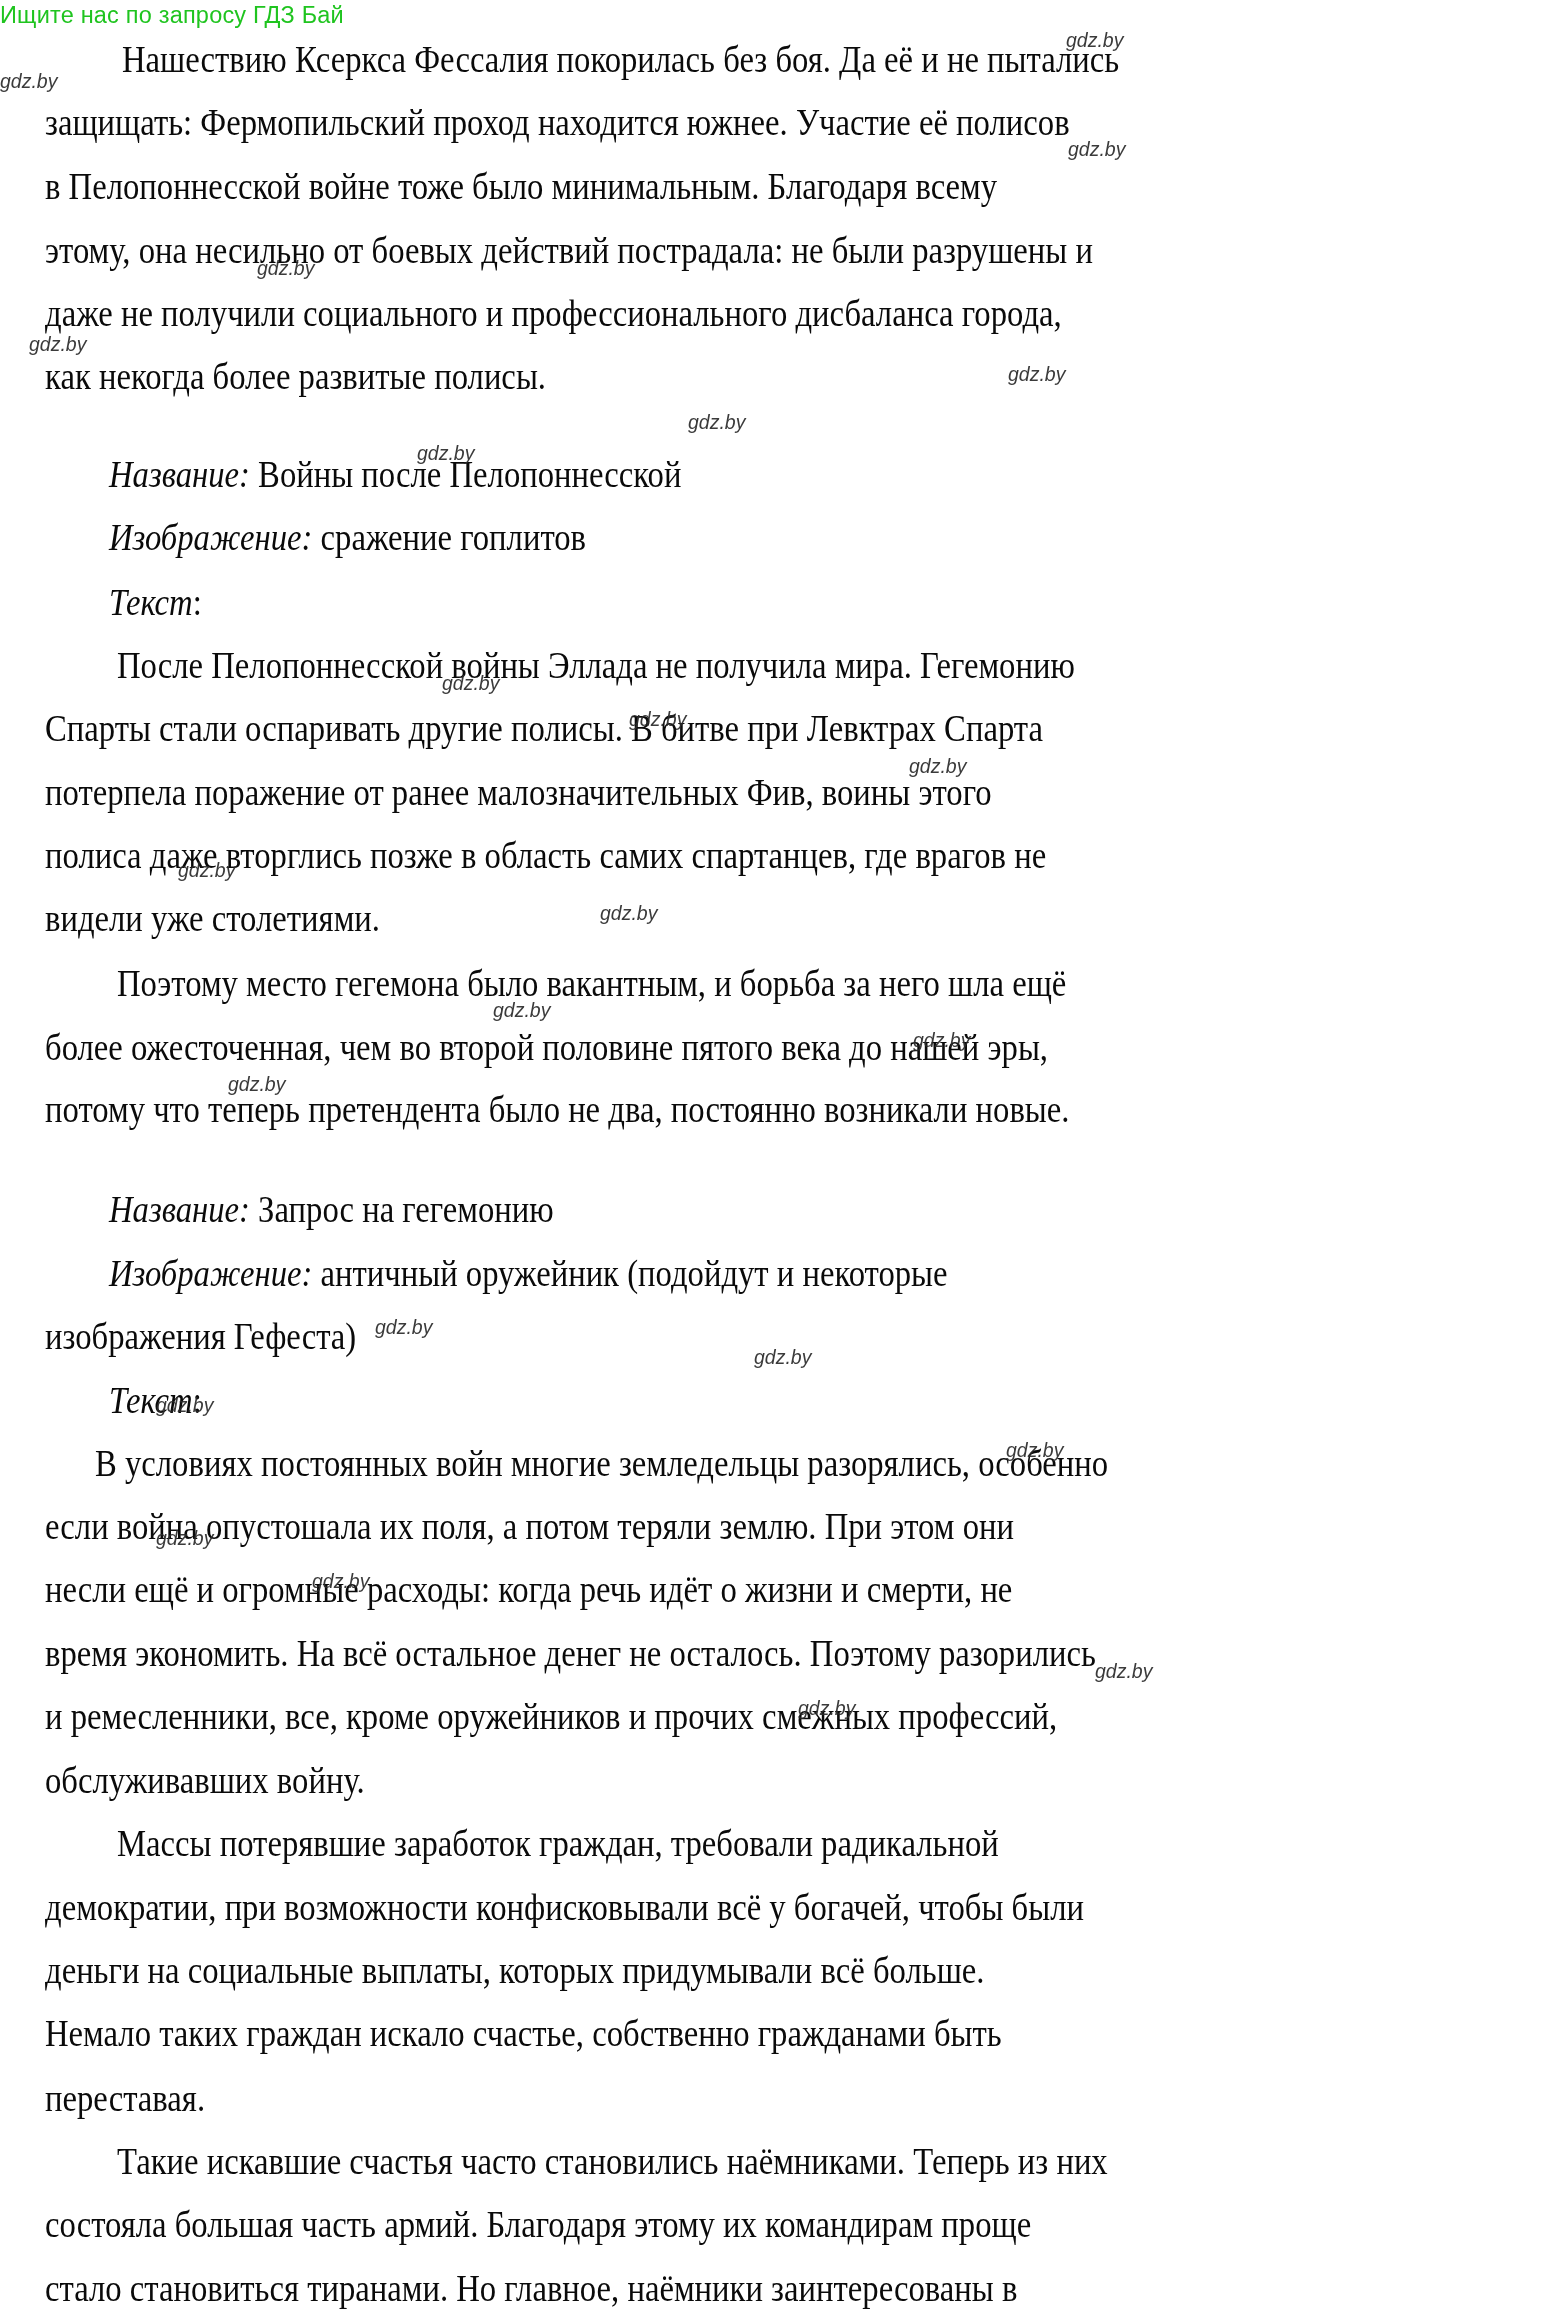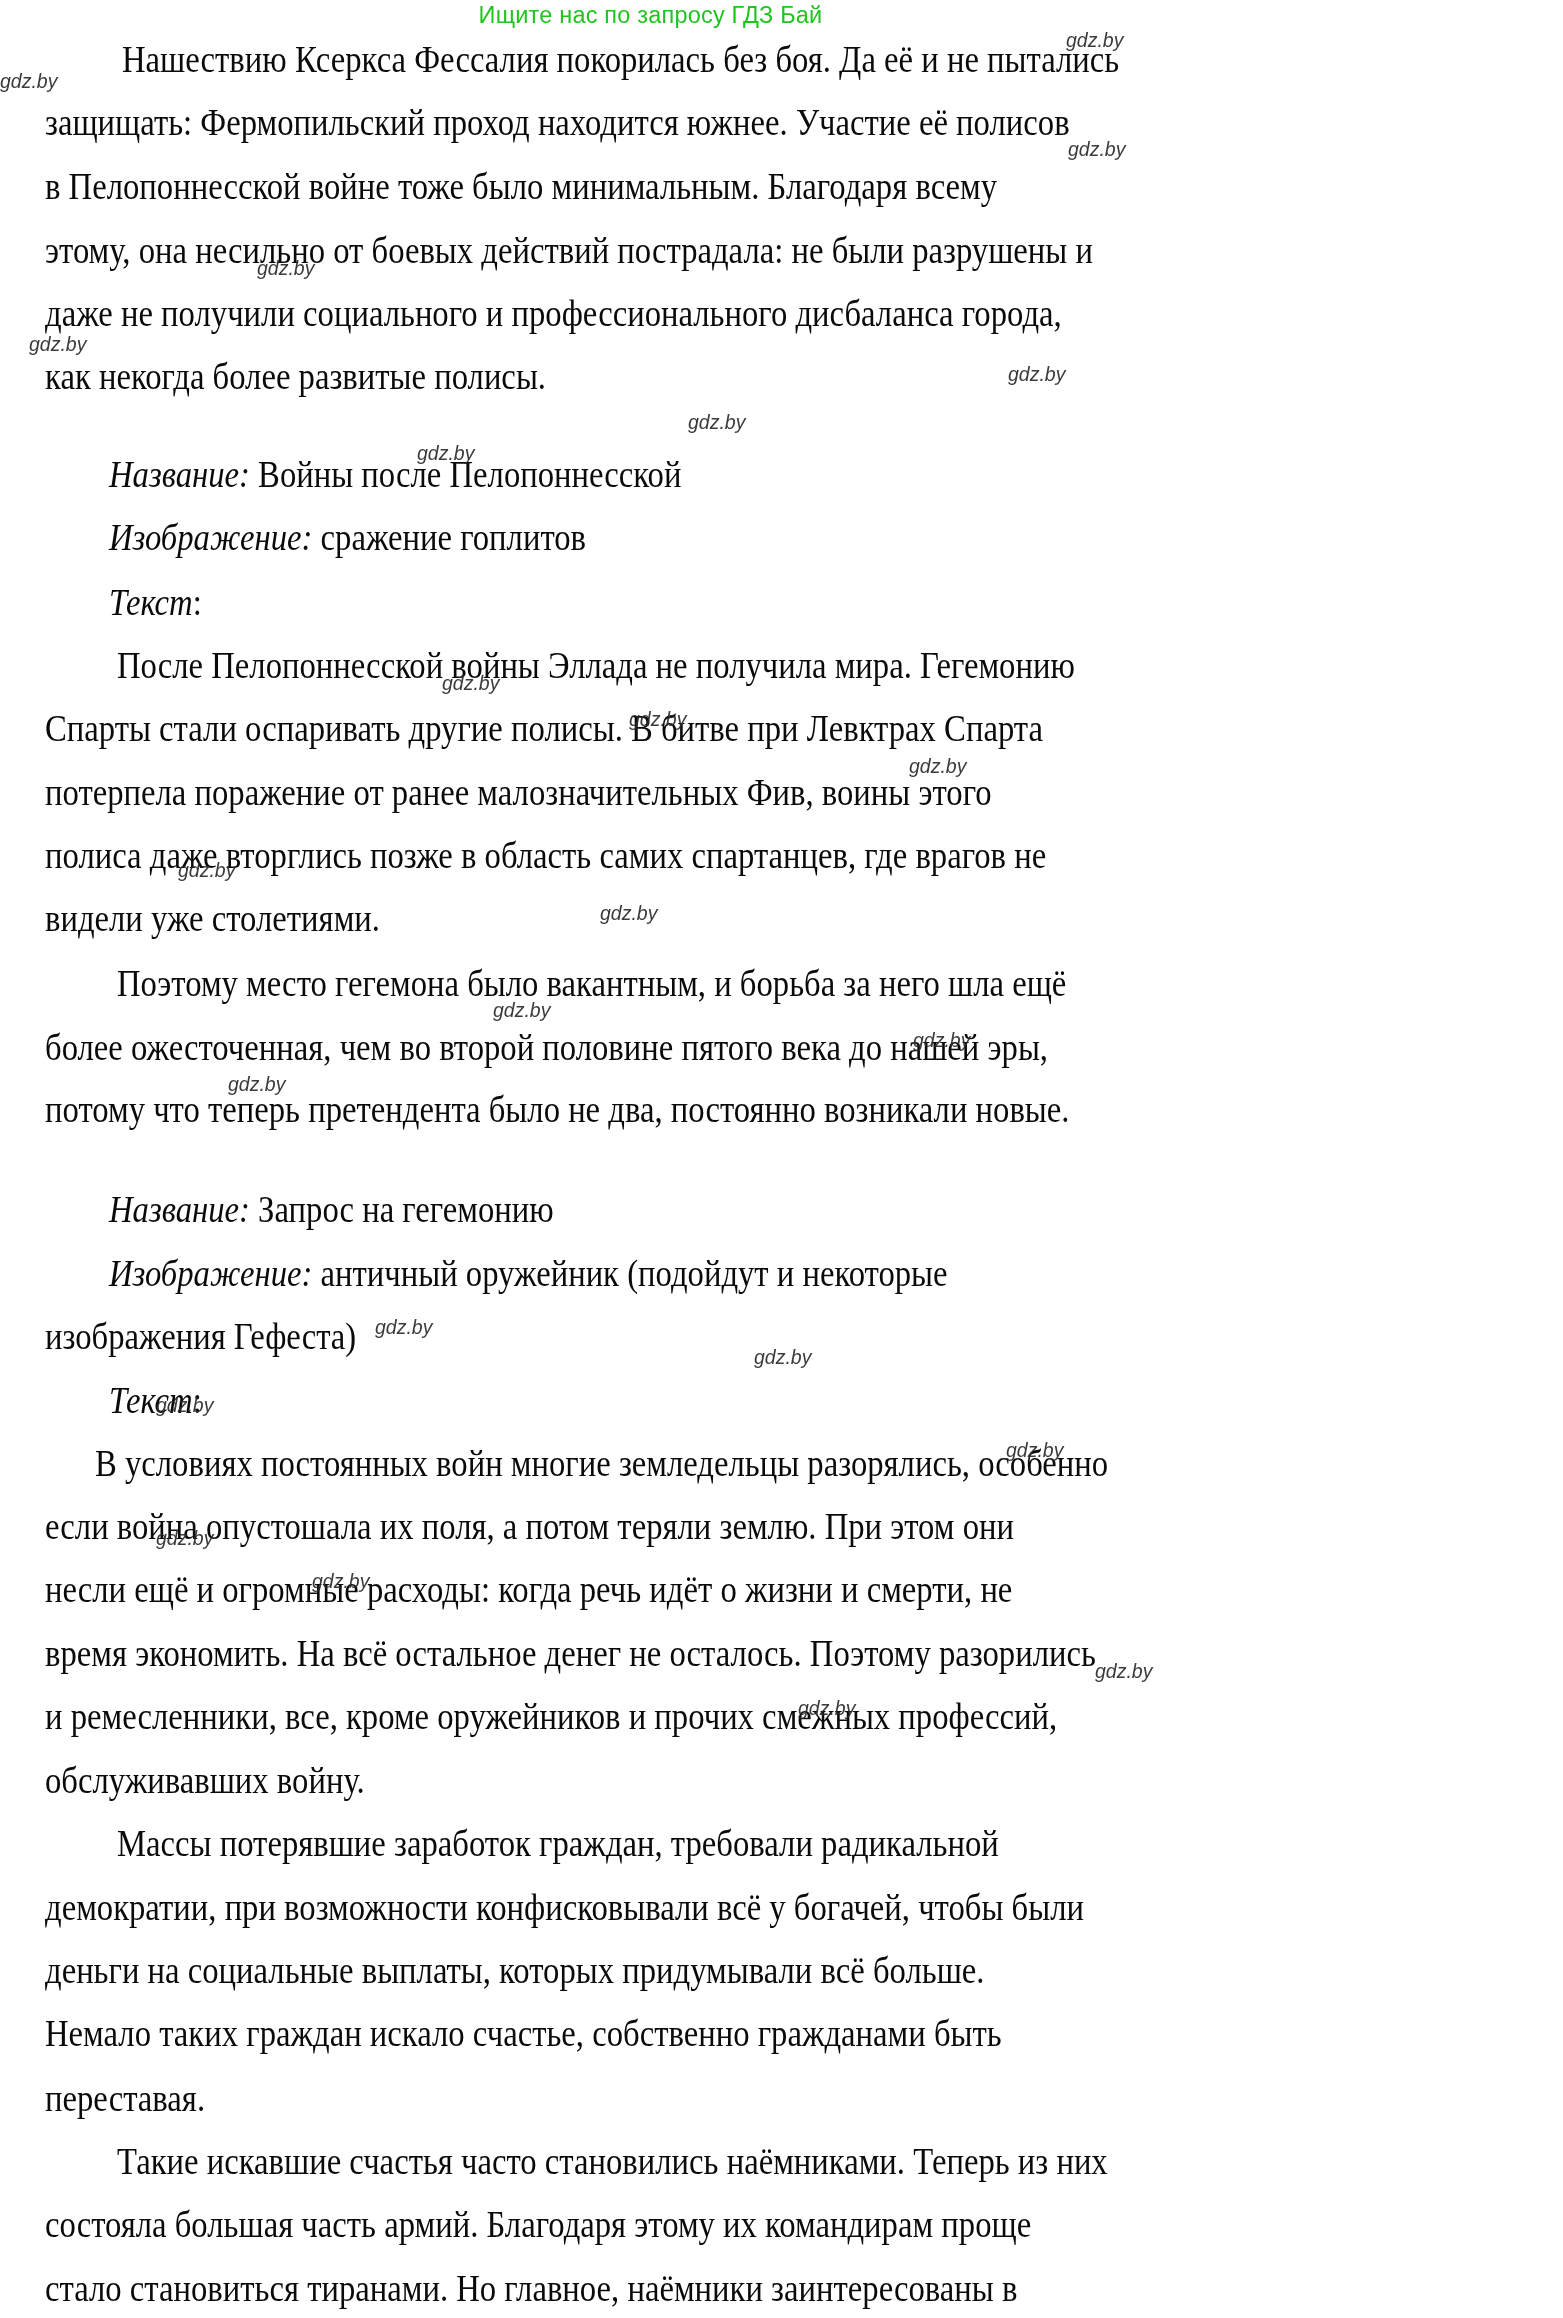--- a/index.html
+++ b/index.html
@@ -17,23 +17,23 @@
     width: 1563px;
     height: 2319px;
     background: #ffffff;
     overflow: hidden;
   }
 
   
   .promo {
     position: absolute;
     top: 1.6px;
-    left: 16px;
+    left: 0;
     width: 1269px;
-    text-align: center;
+    text-align: left;
     font-family: "Liberation Sans", "DejaVu Sans", sans-serif;
     font-size: 23.5px;
     font-weight: 400;
     color: #1fc41f;
     letter-spacing: 0.2px;
     white-space: nowrap;
   }
 
   
   .footer-promo {

